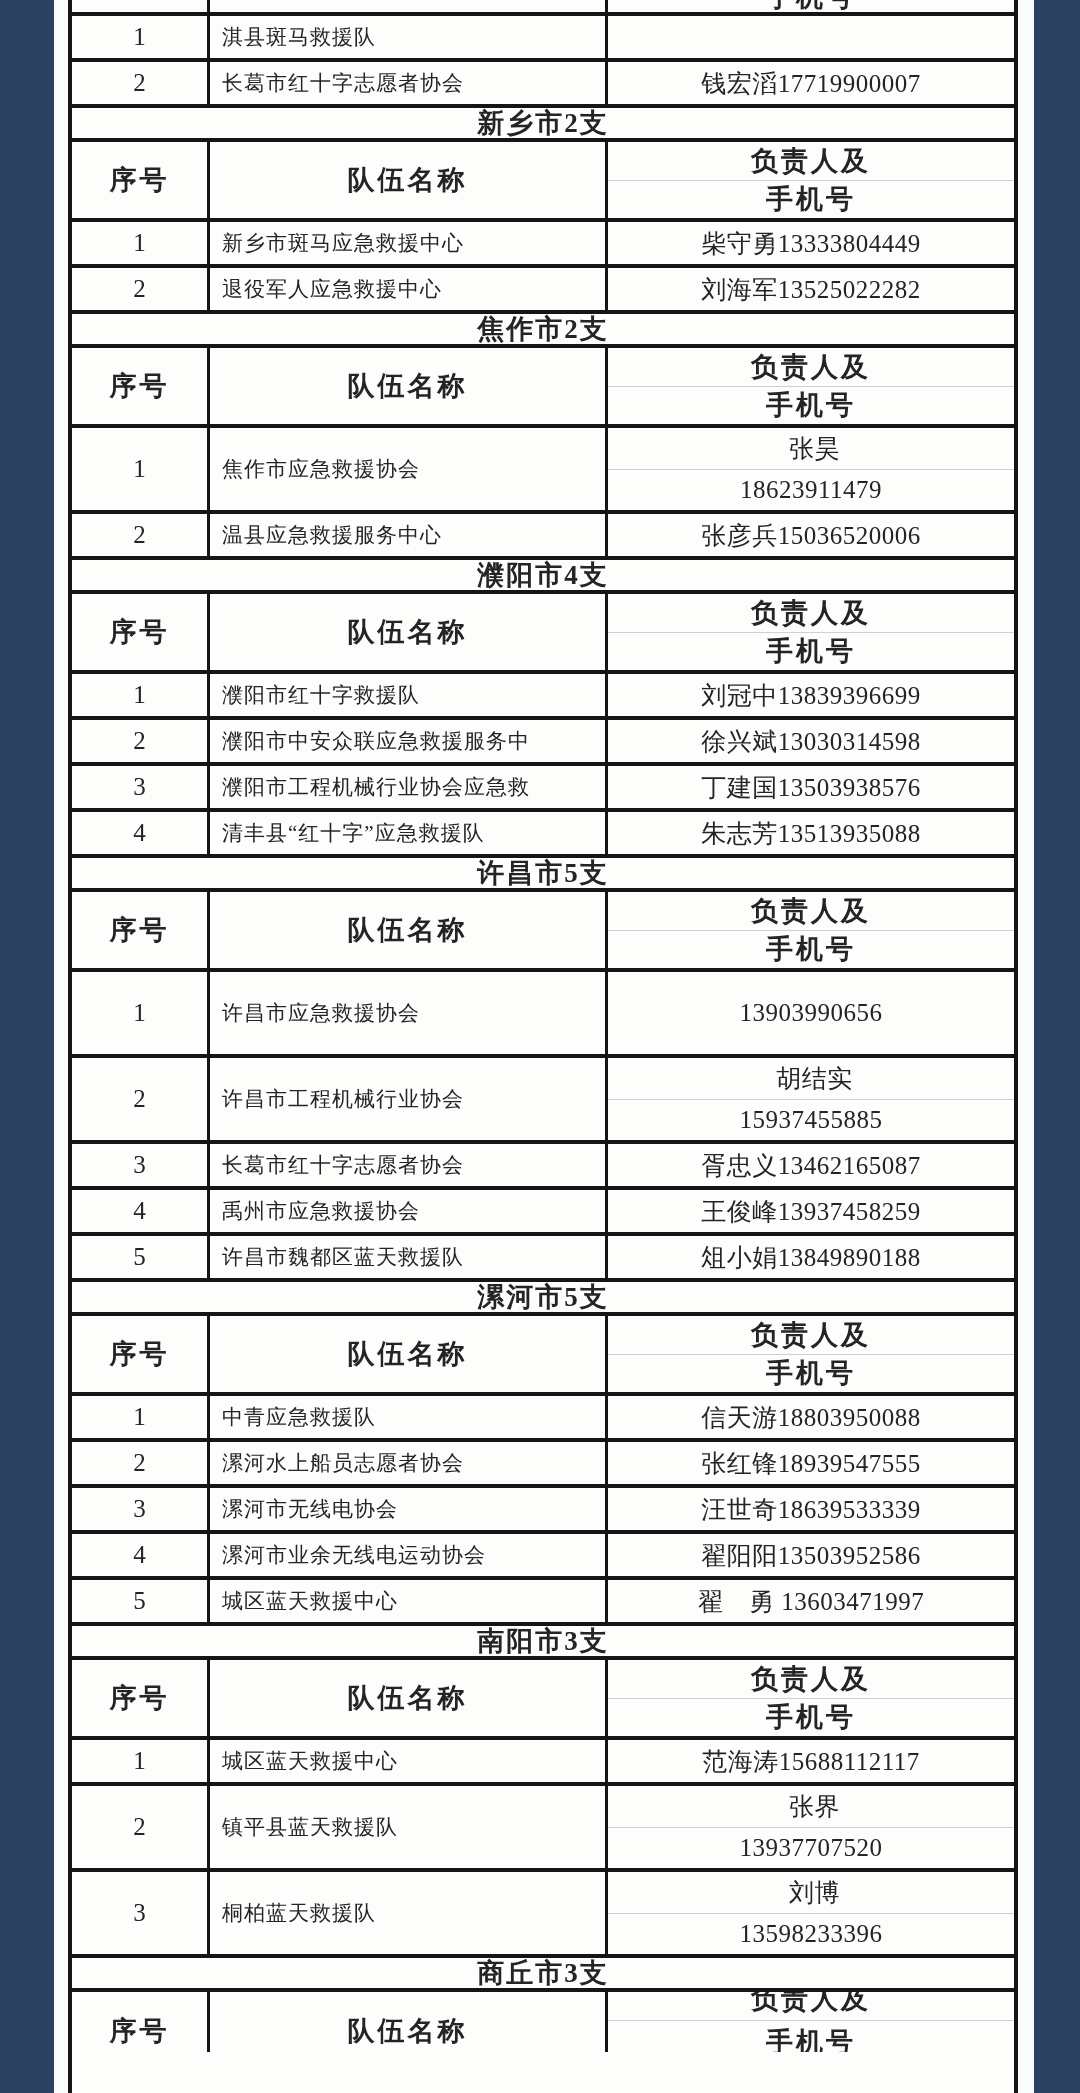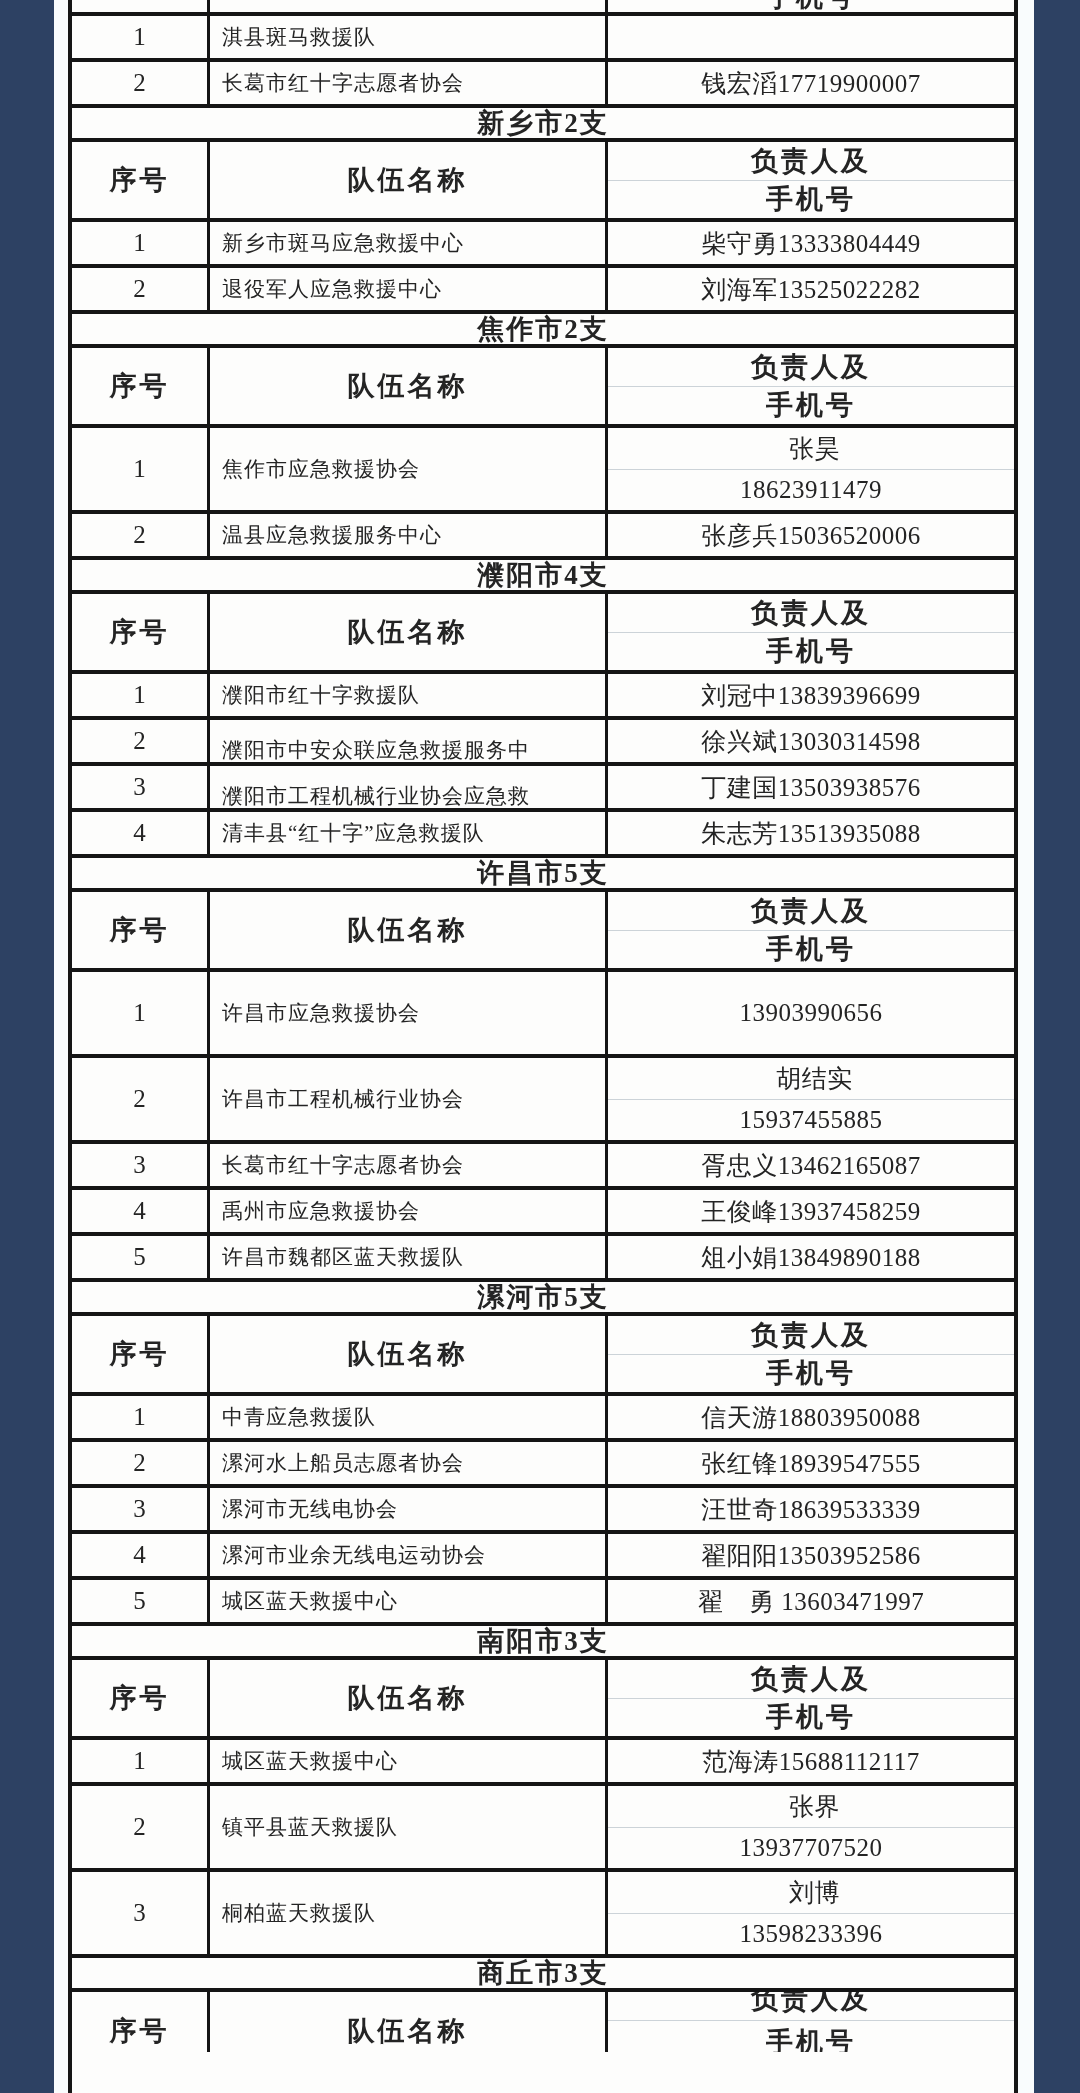--- a/index.html
+++ b/index.html
@@ -28,21 +28,21 @@
       display:flex;align-items:center;justify-content:center;
       font-weight:700;font-size:27px;letter-spacing:2px;background:#fdfdfc;}
   .hdr{height:80px}
   .hdr .c1,.hdr .c2{justify-content:center;padding-left:0;font-weight:700;font-size:27px;letter-spacing:3px;}
   .col3-two{flex-direction:column;align-items:stretch;padding:0;}
   .hv{flex:1;display:flex;align-items:center;justify-content:center;font-weight:700;font-size:27px;letter-spacing:3px;}
   .hv1{border-bottom:1px solid #ccd3d8;}
   .tv{flex:1;display:flex;align-items:center;justify-content:center;}
   .tv1{border-bottom:1px solid #ccd3d8;padding-left:7px;}
   .c2.clipped{align-items:flex-start;overflow:hidden;}
-  .clipwrap{line-height:33px;padding-top:14px;}
+  .clipwrap{line-height:33px;padding-top:5px;}
   .sliver{height:16px;overflow:hidden;}
   .sliver .c3{overflow:hidden;align-items:flex-start;}
   .sliver-glyph{margin-top:-20px;line-height:34px;font-weight:700;font-size:27px;letter-spacing:3px;}
   .hdr-cut{height:60px;border-bottom:none;overflow:hidden;}
   .hdr-cut .c1,.hdr-cut .c2{align-items:flex-end;justify-content:center;padding:0 0 3px 0;
       font-weight:700;font-size:27px;letter-spacing:3px;}
   .hdr-cut .c3{flex-direction:column;align-items:stretch;overflow:hidden;padding:0;}
   .hc1{height:37px;display:flex;align-items:flex-end;justify-content:center;
       font-weight:700;font-size:27px;letter-spacing:3px;border-bottom:1px solid #ccd3d8;padding-bottom:3px;box-sizing:border-box;}
   .hc2{flex:1;display:flex;align-items:flex-start;justify-content:center;

